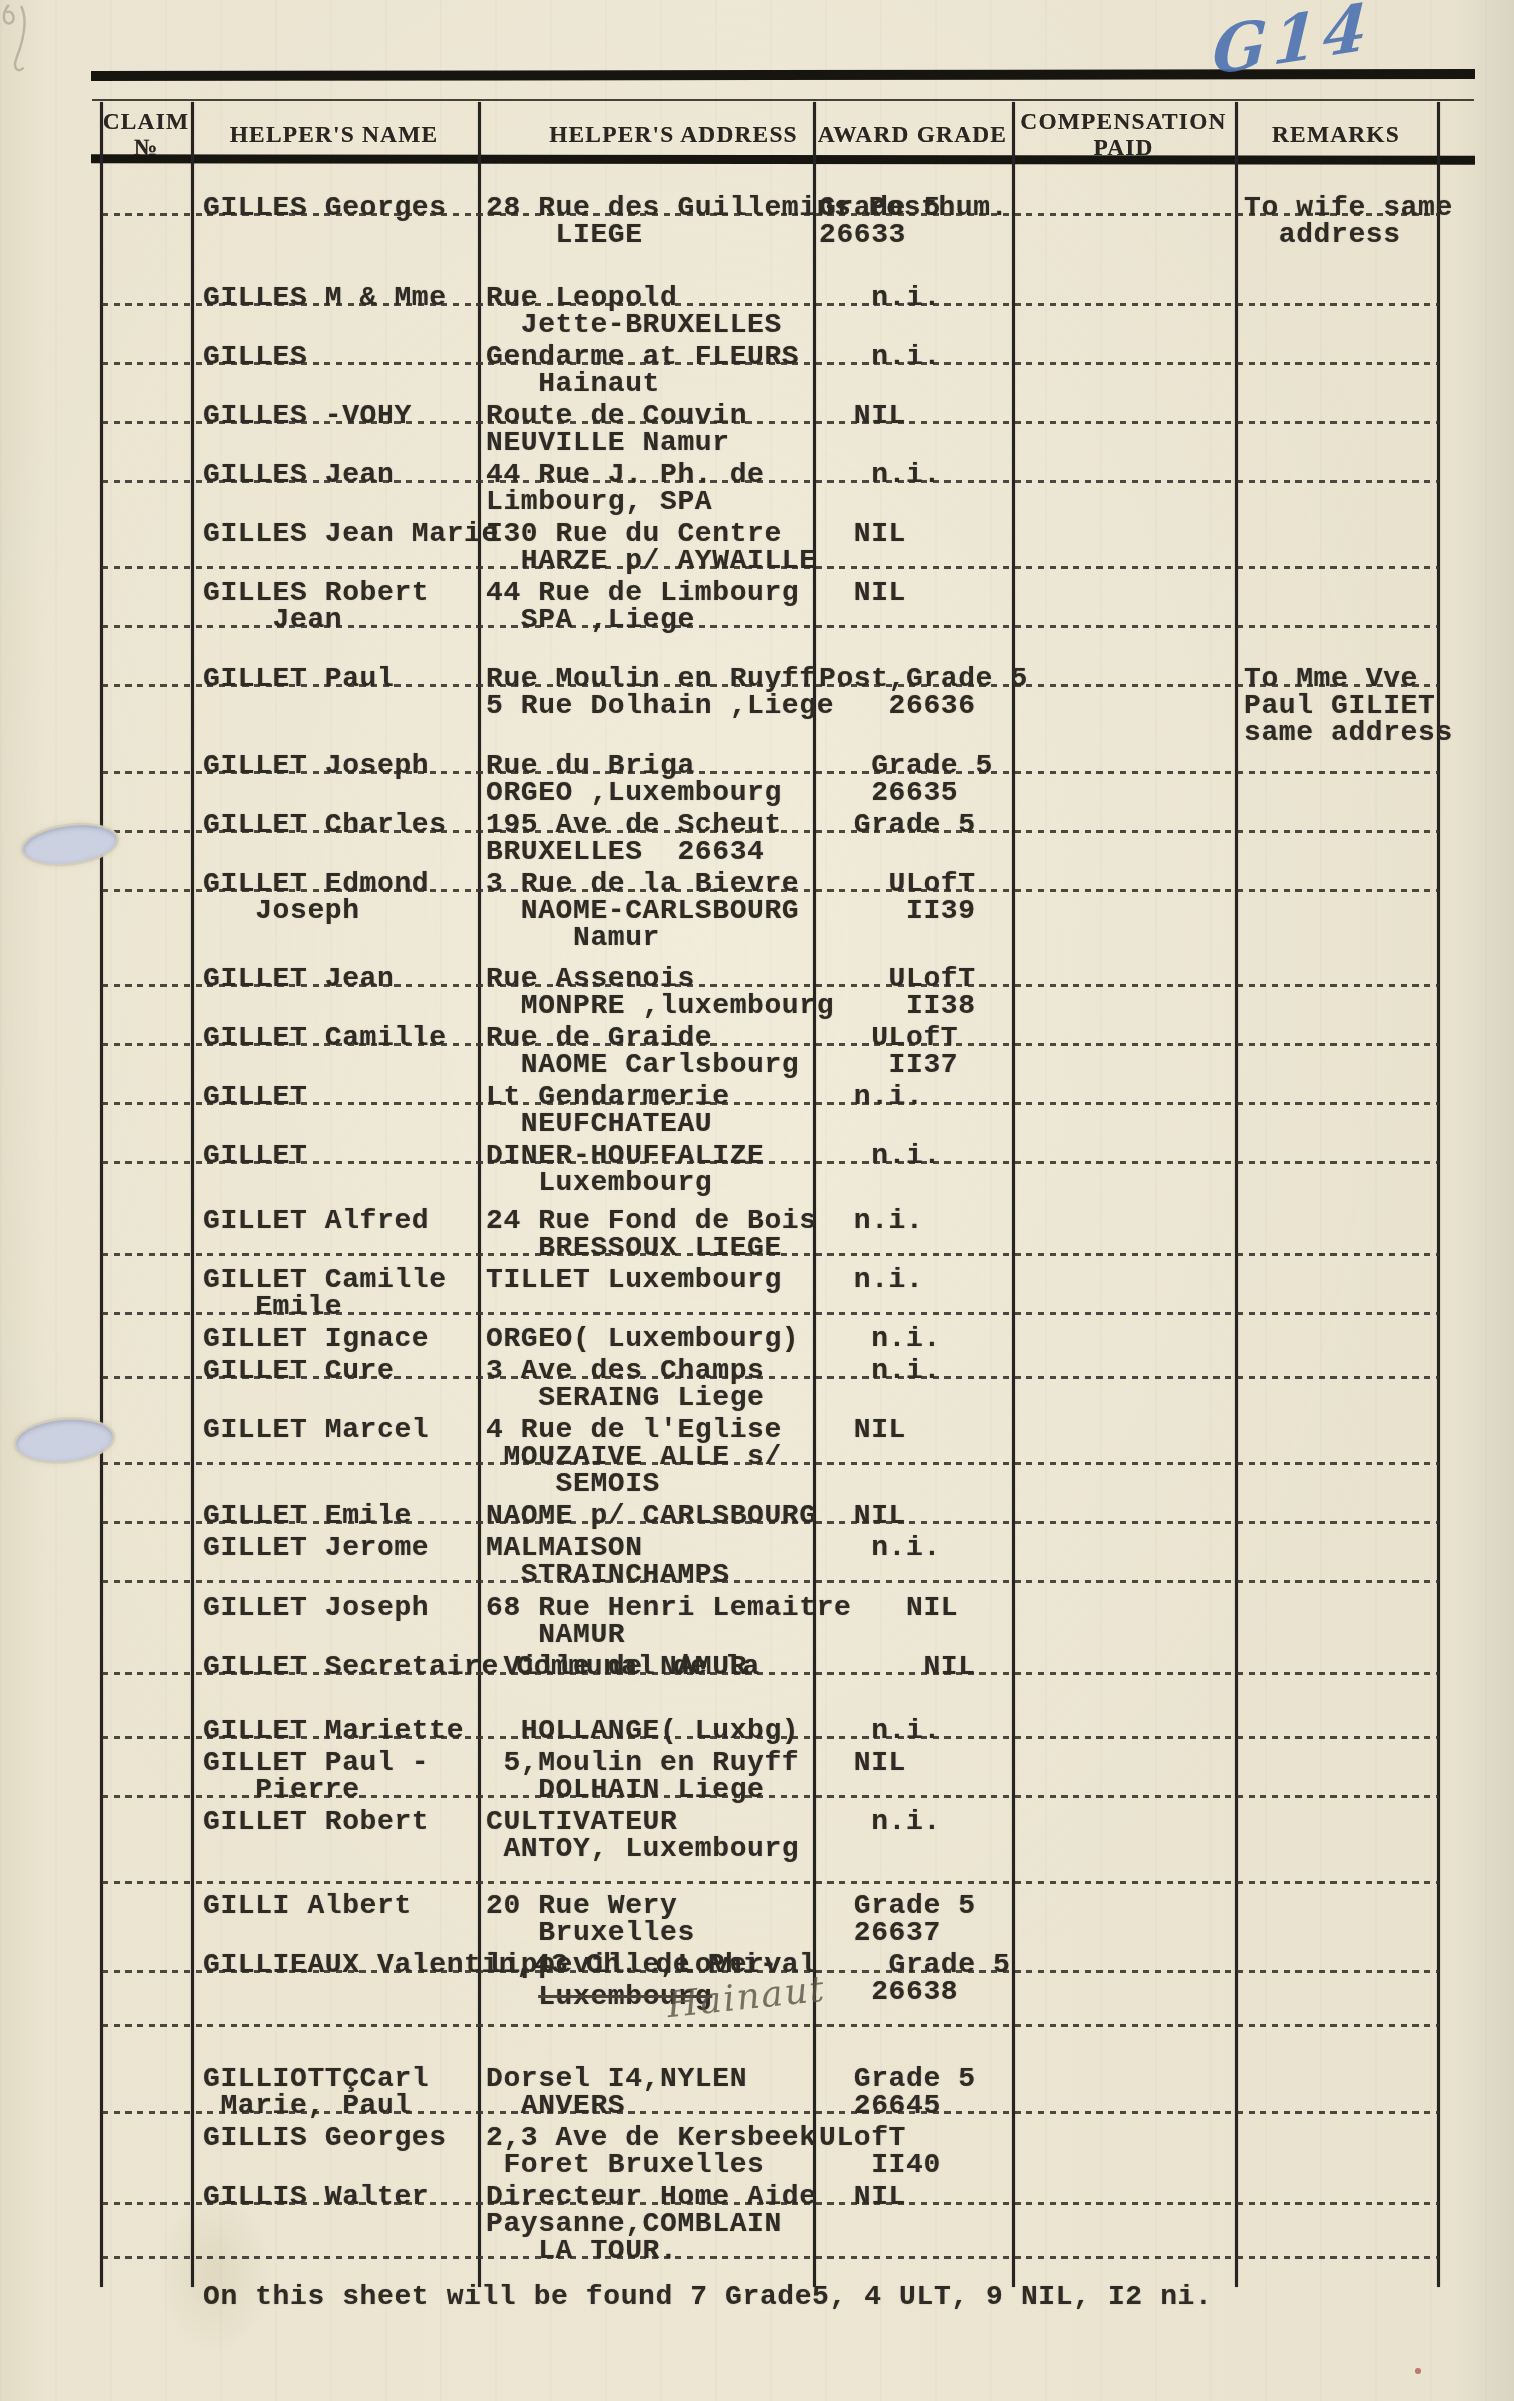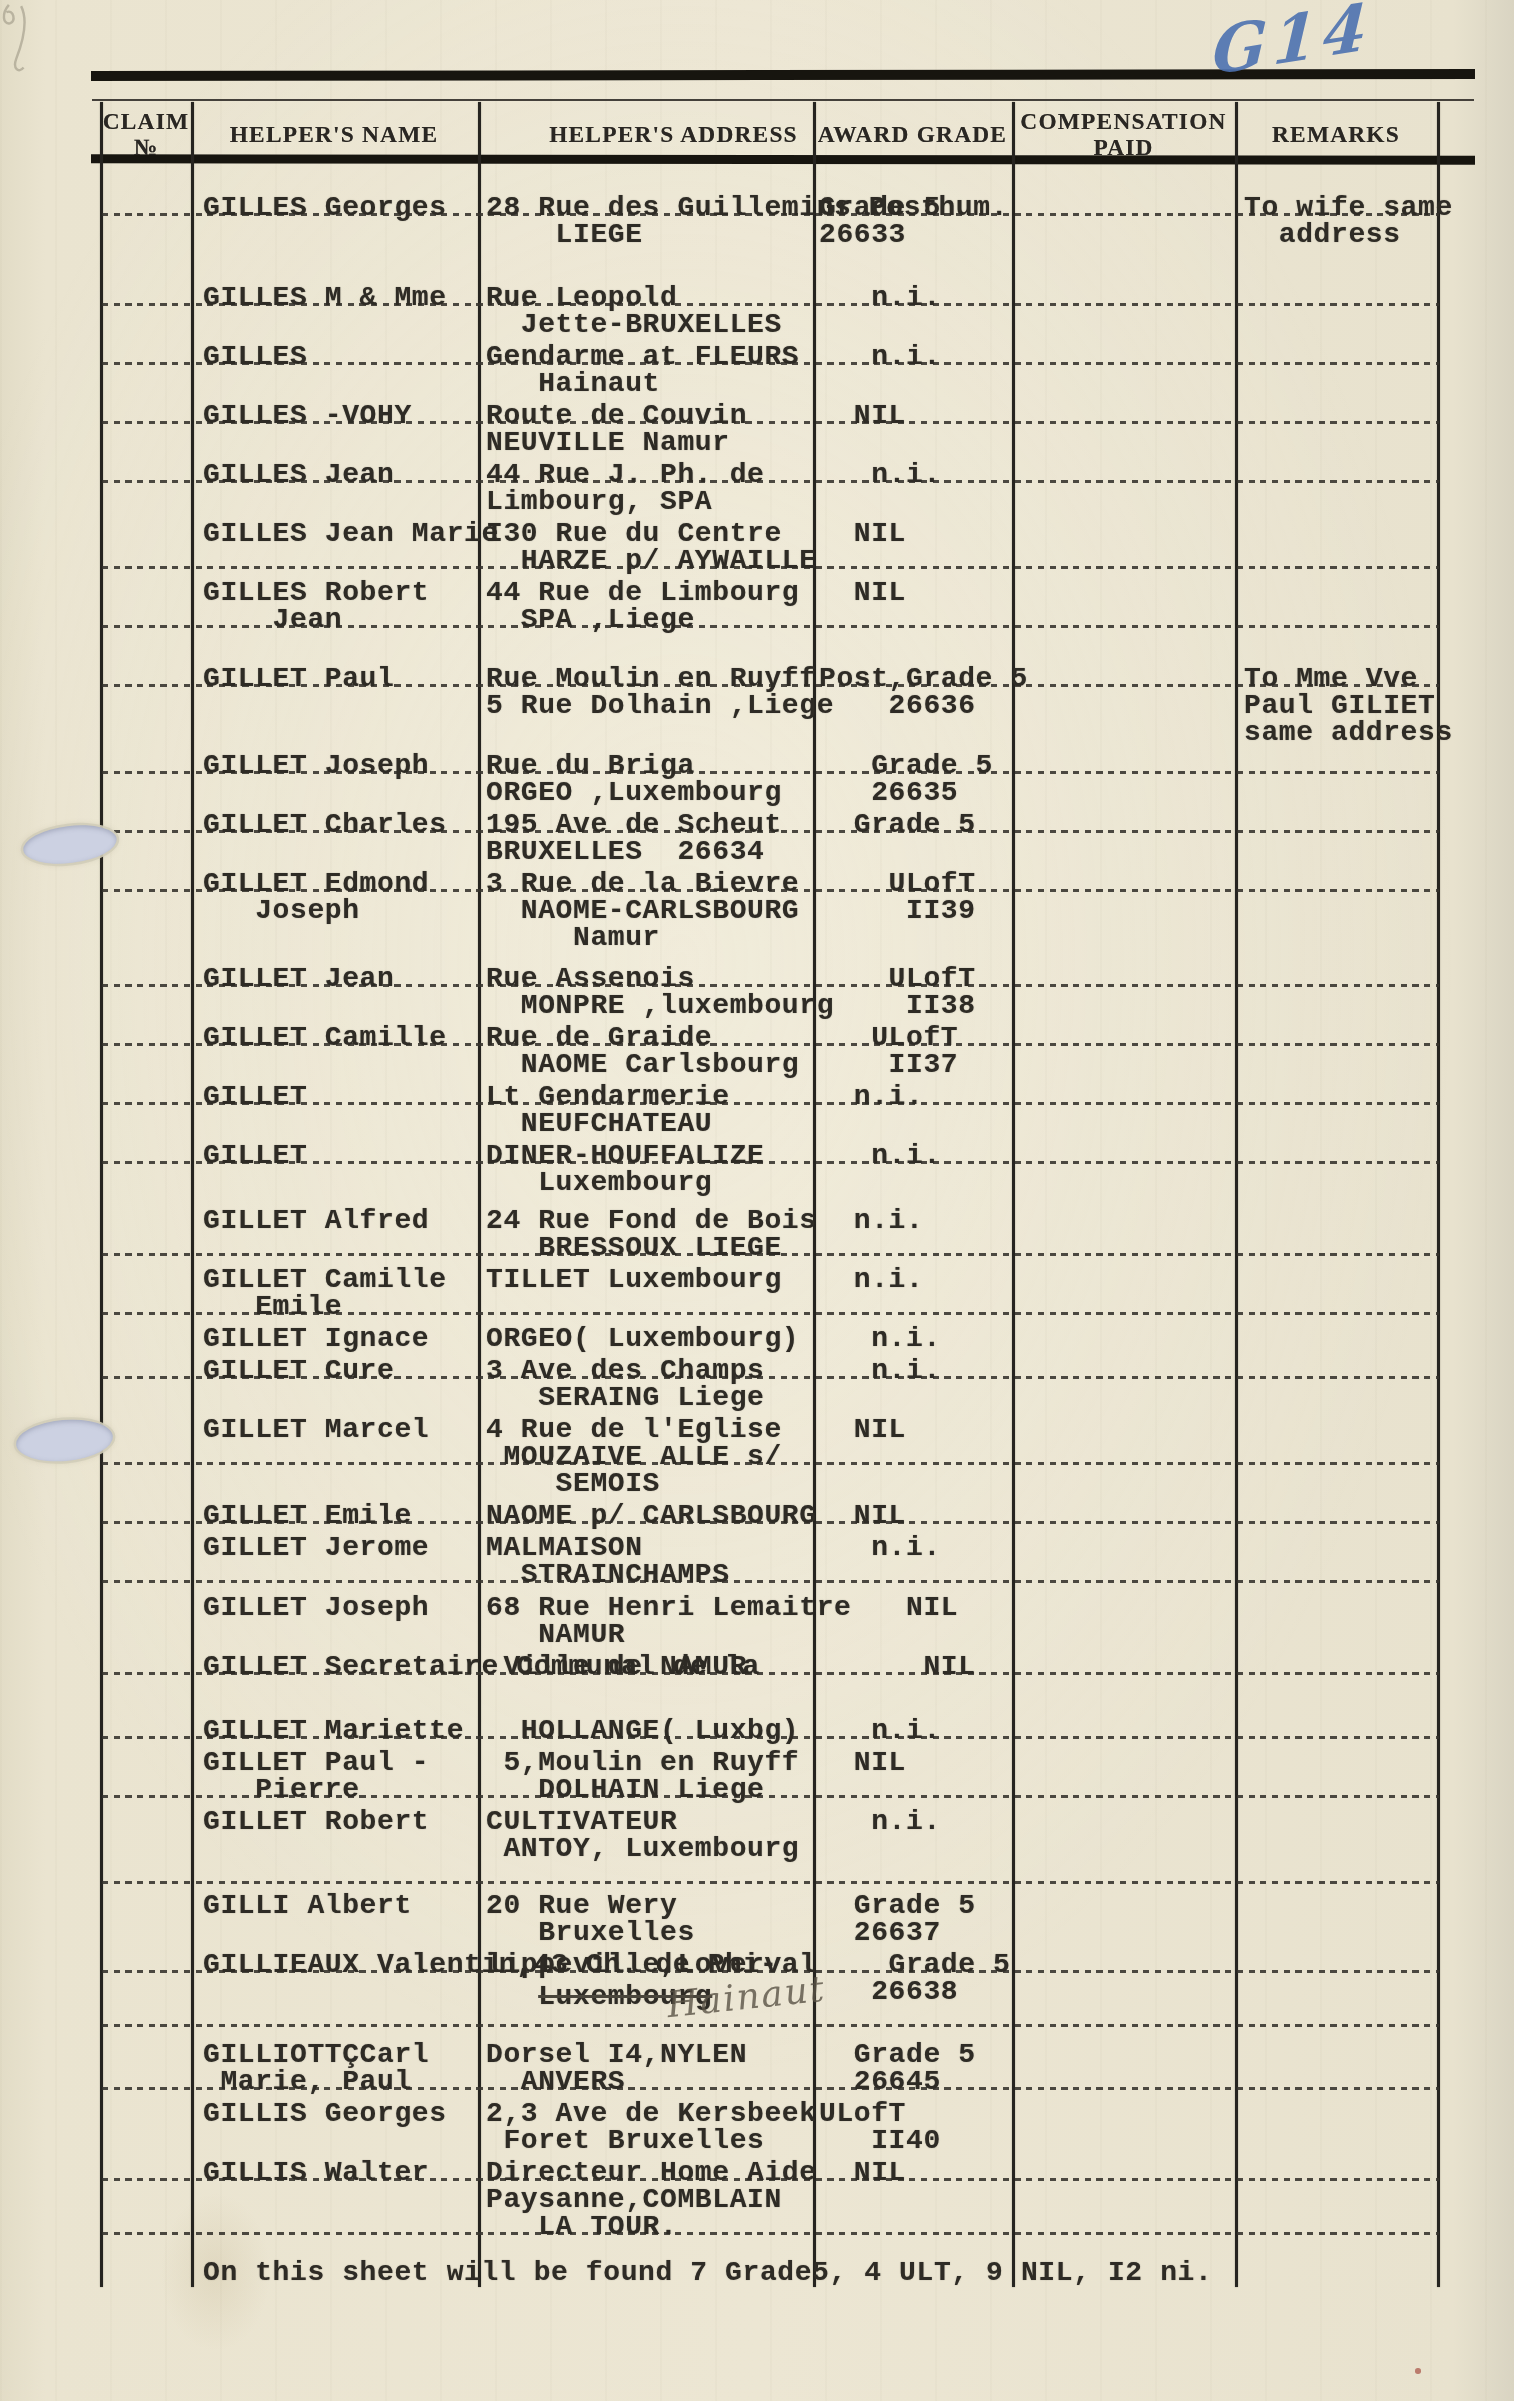--- a/index.html
+++ b/index.html
@@ -352,21 +352,21 @@
     <div class="row" style="height: 90px;">
       <div class="cell c-claim"></div>
       <div class="cell c-name"><div>GILLIEAUX Valentin,43 Ch. de Phi-</div></div>
       <div class="cell c-address"><div></div><div>lippeville,Loverval</div><div>   <span class="strike">Luxembourg</span><span class="hand">Hainaut</span></div></div>
       <div class="cell c-award"><div>    Grade 5</div><div>   26638</div></div>
       <div class="cell c-comp"></div>
       <div class="cell c-remarks"></div>
       <div class="rule" style="top: 18.5px;"></div>
       <div class="rule" style="top: 73px;"></div>
     </div>
-    <div class="row" style="height: 59px;">
+    <div class="row" style="height: 59px; margin-top: 24px;">
       <div class="cell c-claim"></div>
       <div class="cell c-name"><div>GILLIOTTÇCarl</div><div> Marie, Paul</div></div>
       <div class="cell c-address"><div>Dorsel I4,NYLEN</div><div>  ANVERS</div></div>
       <div class="cell c-award"><div>  Grade 5</div><div>  26645</div></div>
       <div class="cell c-comp"></div>
       <div class="cell c-remarks"></div>
       <div class="rule" style="top: 46px;"></div>
     </div>
     <div class="row" style="height: 59px;">
       <div class="cell c-claim"></div>

